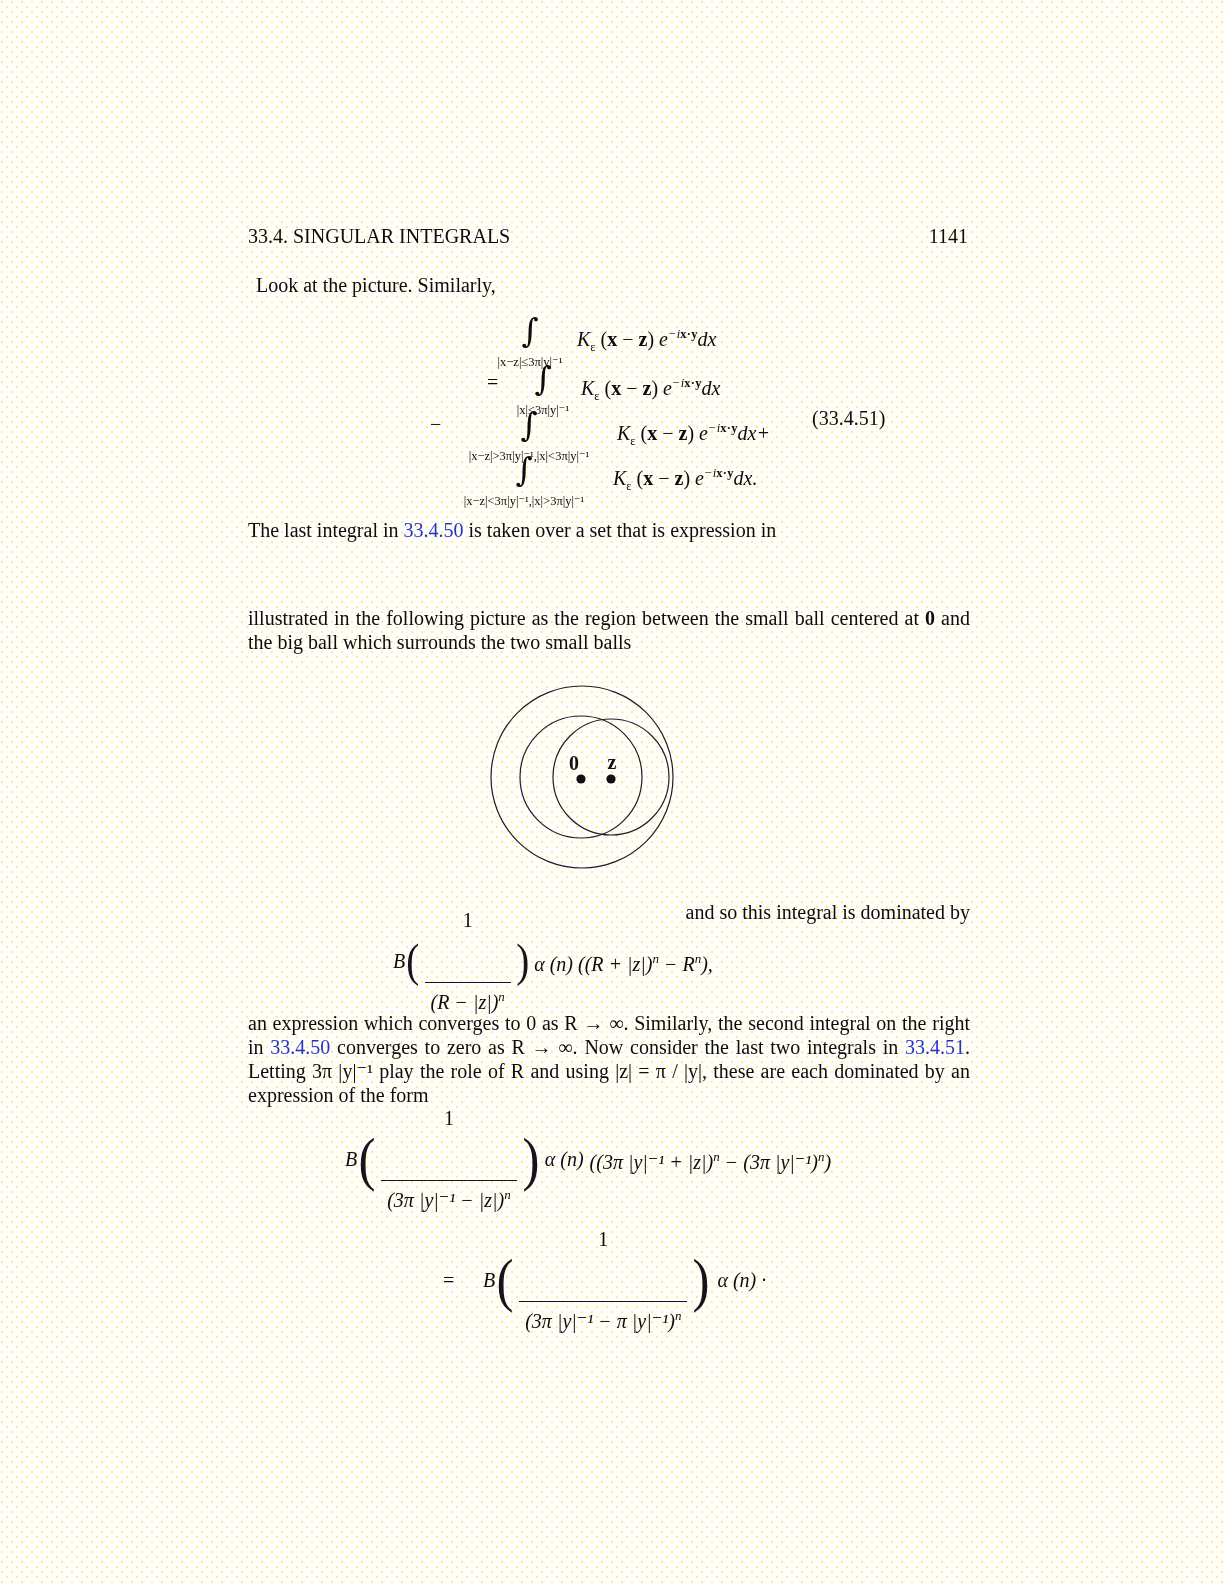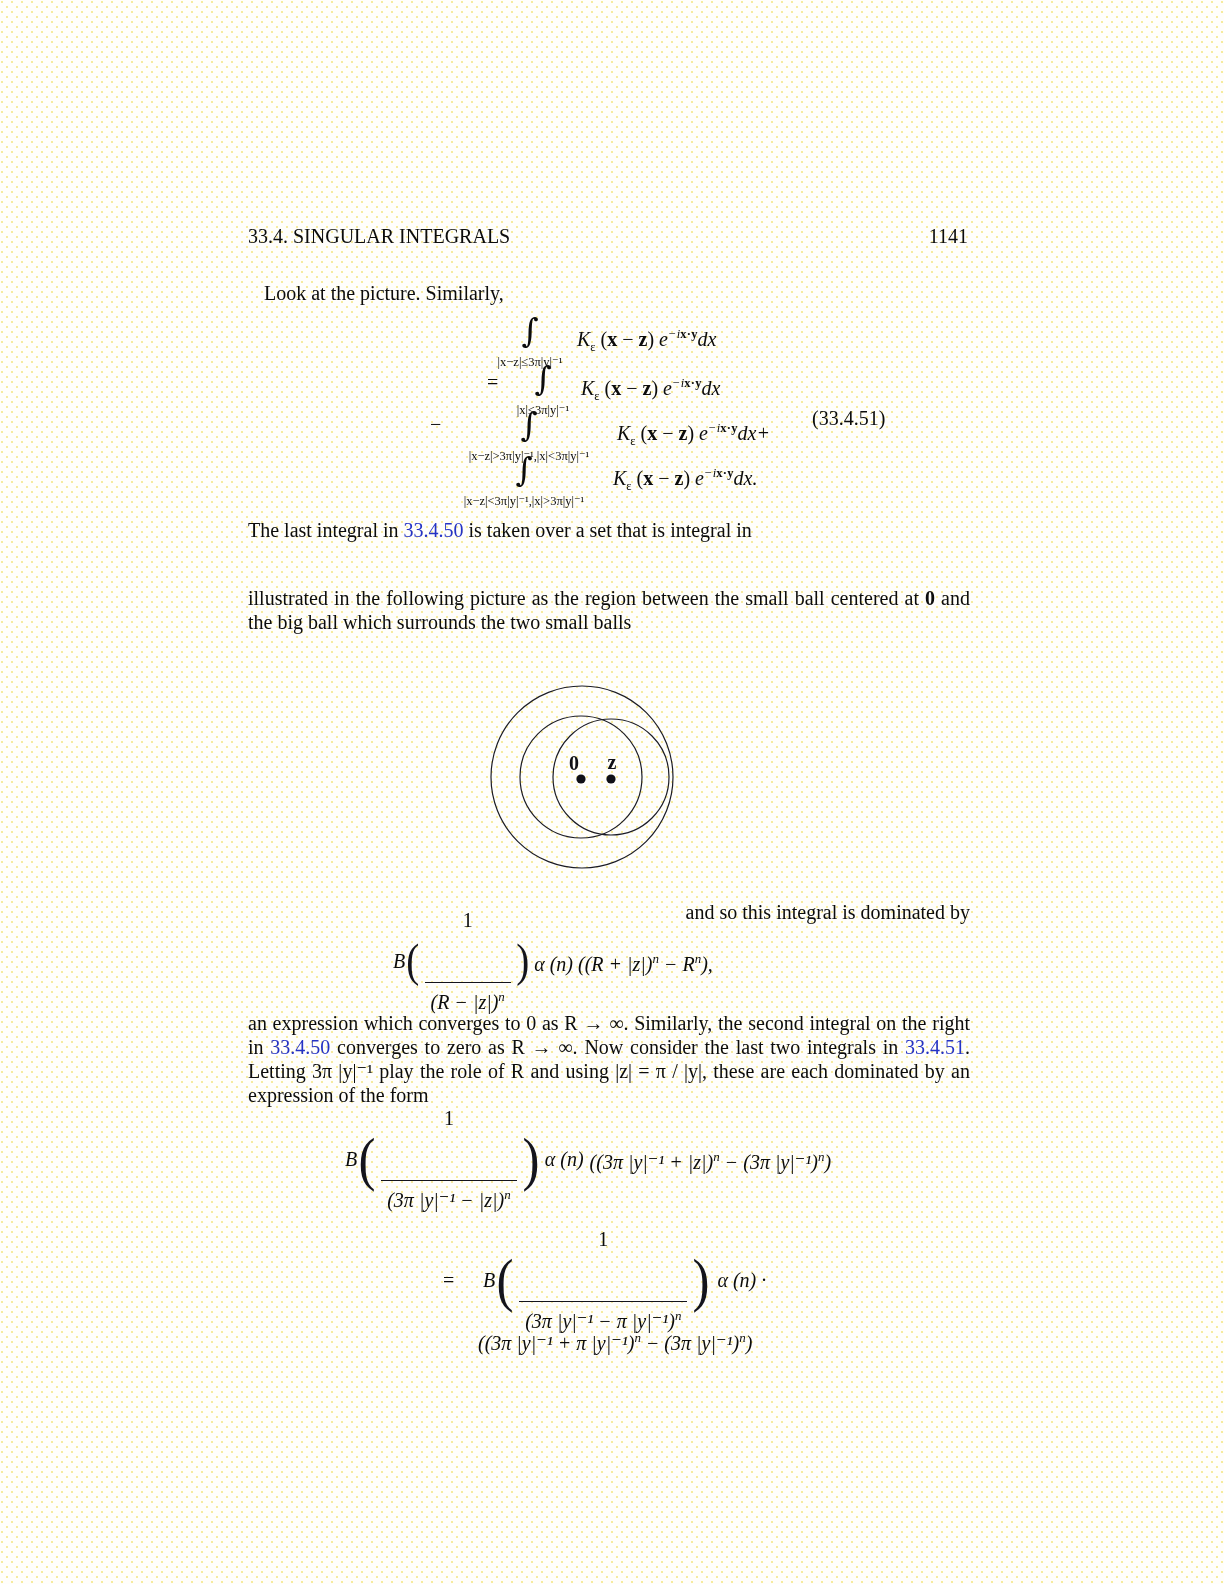--- a/index.html
+++ b/index.html
@@ -37,21 +37,21 @@
   .nowrap{white-space:nowrap;}
 </style>
 </head>
 <body>
 
 <div class="page">
 
   <span class="abs" style="left:248px;top:224px;text-align:right;">33.4.  SINGULAR INTEGRALS</span>
   <span class="abs" style="right:256px;top:224px;">1141</span>
 
-  <p class="abs" style="left:248px;top:265px;width:722px;margin:16px;">Look at the picture. Similarly,</p>
+  <p class="abs" style="left:248px;top:265px;width:722px;margin:8px;">Look at the picture. Similarly,</p>
 
   <span class="abs intcol" style="left:530px;top:314px;">
     <span class="intsign">∫</span>
     <span class="limit">|x−z|≤3π|y|⁻¹</span>
   </span>
   <span class="abs nowrap" style="left:577px;top:321px;">
     <i>K</i><sub class="esub">ε</sub><span> (</span><b>x</b><span> − </span><b>z</b><span>) </span><i>e</i><sup class="esup"><i>−i</i><b>x·y</b></sup><i>dx</i>
   </span>
 
   <span class="abs" style="left:487px;top:370px;">=</span>
@@ -74,24 +74,24 @@
   <span class="abs" style="left:812px;top:406px;">(33.4.51)</span>
 
   <span class="abs intcol" style="left:524px;top:453px;">
     <span class="intsign">∫</span>
     <span class="limit">|x−z|&lt;3π|y|⁻¹,|x|&gt;3π|y|⁻¹</span>
   </span>
   <span class="abs nowrap" style="left:613px;top:460px;">
     <i>K</i><sub class="esub">ε</sub><span> (</span><b>x</b><span> − </span><b>z</b><span>) </span><i>e</i><sup class="esup"><i>−i</i><b>x·y</b></sup><i>dx.</i>
   </span>
 
-  <p class="abs" style="left:248px;top:518px;width:722px;margin:0;"><span>The last integral in </span><span class="link">33.4.50</span><span> is taken over a set that is integral in</span></p>
+  <p class="abs" style="left:248px;top:518px;width:722px;margin:0;"><span>The last integral in </span><span class="link">33.4.50</span><span> is taken over a set that is expression in</span></p>
 
 
-  <p class="abs just" style="left:248px;top:586px;width:722px;margin:0;"><span>illustrated in the following picture as the region between the small ball centered at </span><b>0</b><span> and the big ball which surrounds the two small balls</span></p>
+  <p class="abs just" style="left:248px;top:606px;width:722px;margin:0;"><span>illustrated in the following picture as the region between the small ball centered at </span><b>0</b><span> and the big ball which surrounds the two small balls</span></p>
 
   <svg class="abs" style="left:486px;top:678px;" width="200" height="196" viewBox="0 0 200 196">
     <circle cx="96" cy="99" r="91" fill="none" stroke="#1d1d26" stroke-width="1.2"></circle>
     <circle cx="95" cy="99" r="61" fill="none" stroke="#1d1d26" stroke-width="1.2"></circle>
     <circle cx="125" cy="99" r="58" fill="none" stroke="#1d1d26" stroke-width="1.2"></circle>
     <circle cx="95" cy="101" r="4.6" fill="#101016"></circle>
     <circle cx="125" cy="101" r="4.6" fill="#101016"></circle>
     <text x="88" y="92" text-anchor="middle" font-size="20" font-weight="bold" font-family="Liberation Serif, DejaVu Serif, serif" fill="#101016">0</text>
     <text x="126" y="91" text-anchor="middle" font-size="20" font-weight="bold" font-family="Liberation Serif, DejaVu Serif, serif" fill="#101016">z</text>
   </svg>
@@ -128,15 +128,14 @@
     <i>B</i>
     <span class="bp bp58">(</span>
     <span class="frac">
       <span class="num">1</span>
       <span class="den"><span class="mi">(3π |y|⁻¹ − π |y|⁻¹)</span><sup class="n">n</sup></span>
     </span>
     <span class="bp bp58">)</span>
     <span class="mi" style="margin-left:6px;">α (n) ·</span>
   </div>
 
-  <div class="abs nowrap" style="left:478px;top:1326px;"><span class="mi">((3π |y|⁻¹ + π |y|⁻¹)</span><sup class="n">n</sup><span class="mi"> − (3π |y|⁻¹)</span><sup class="n">n</sup><span class="mi">)</span></div>
 
 </div>
 
 </body></html>

